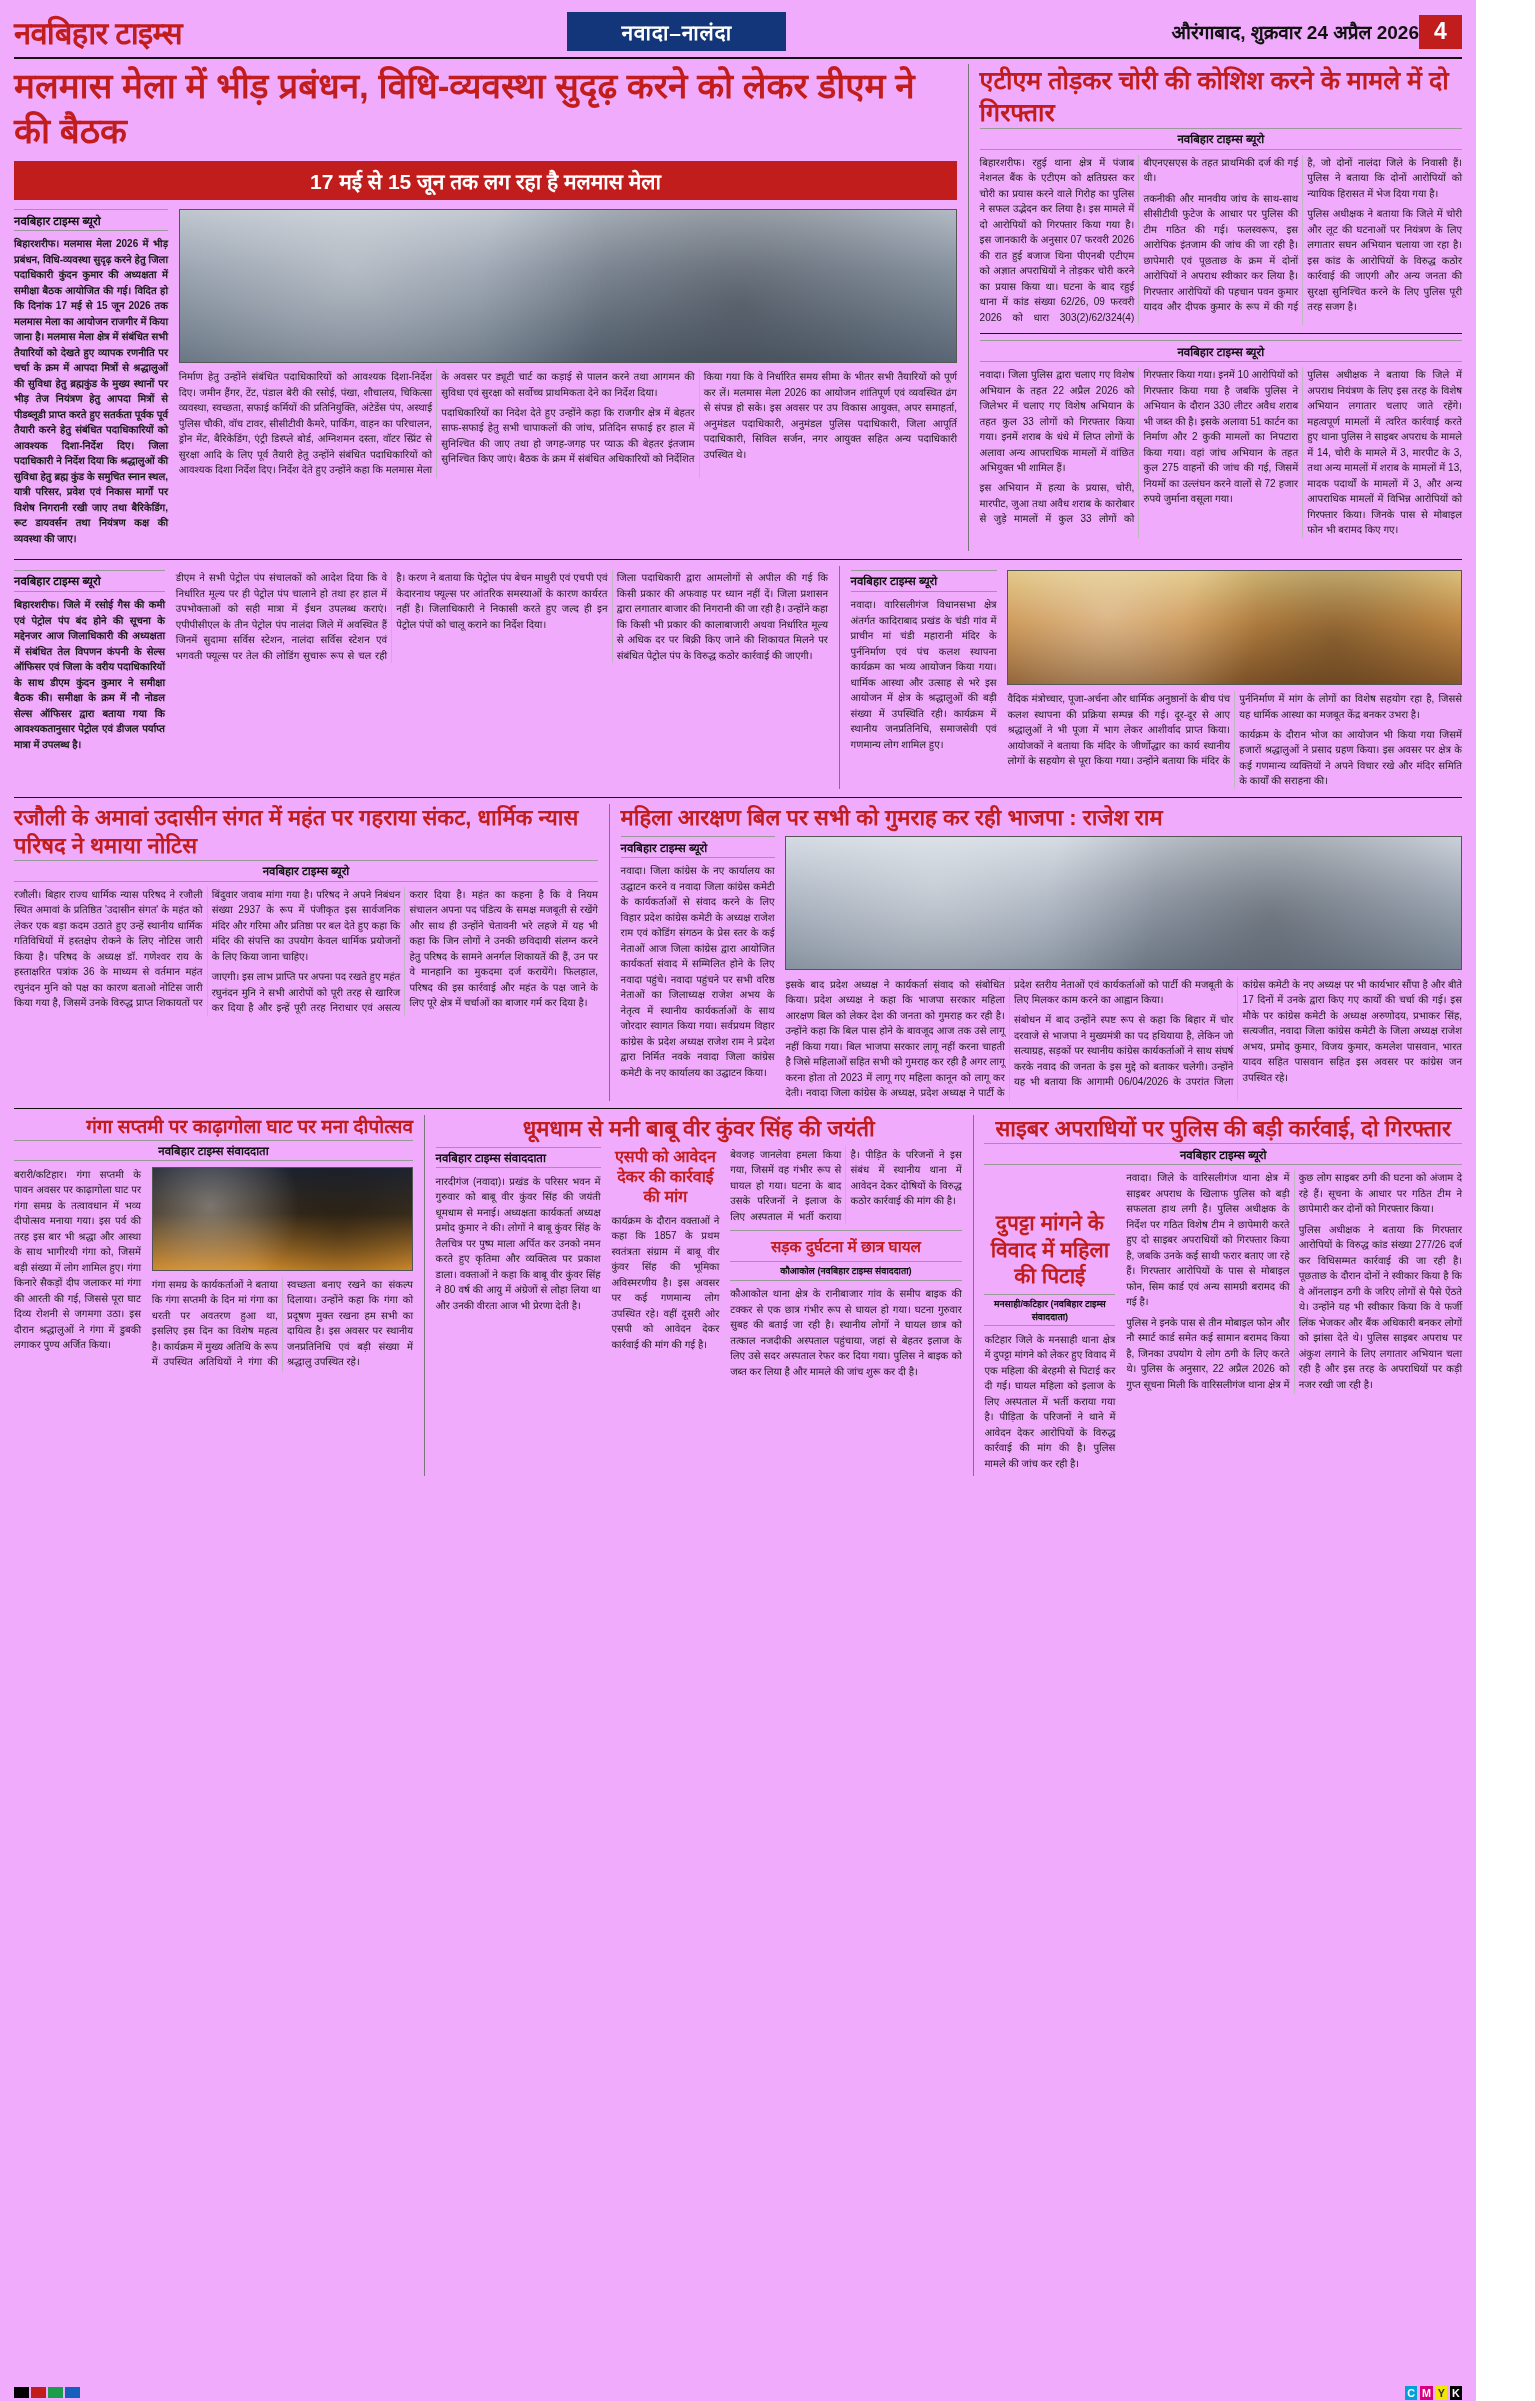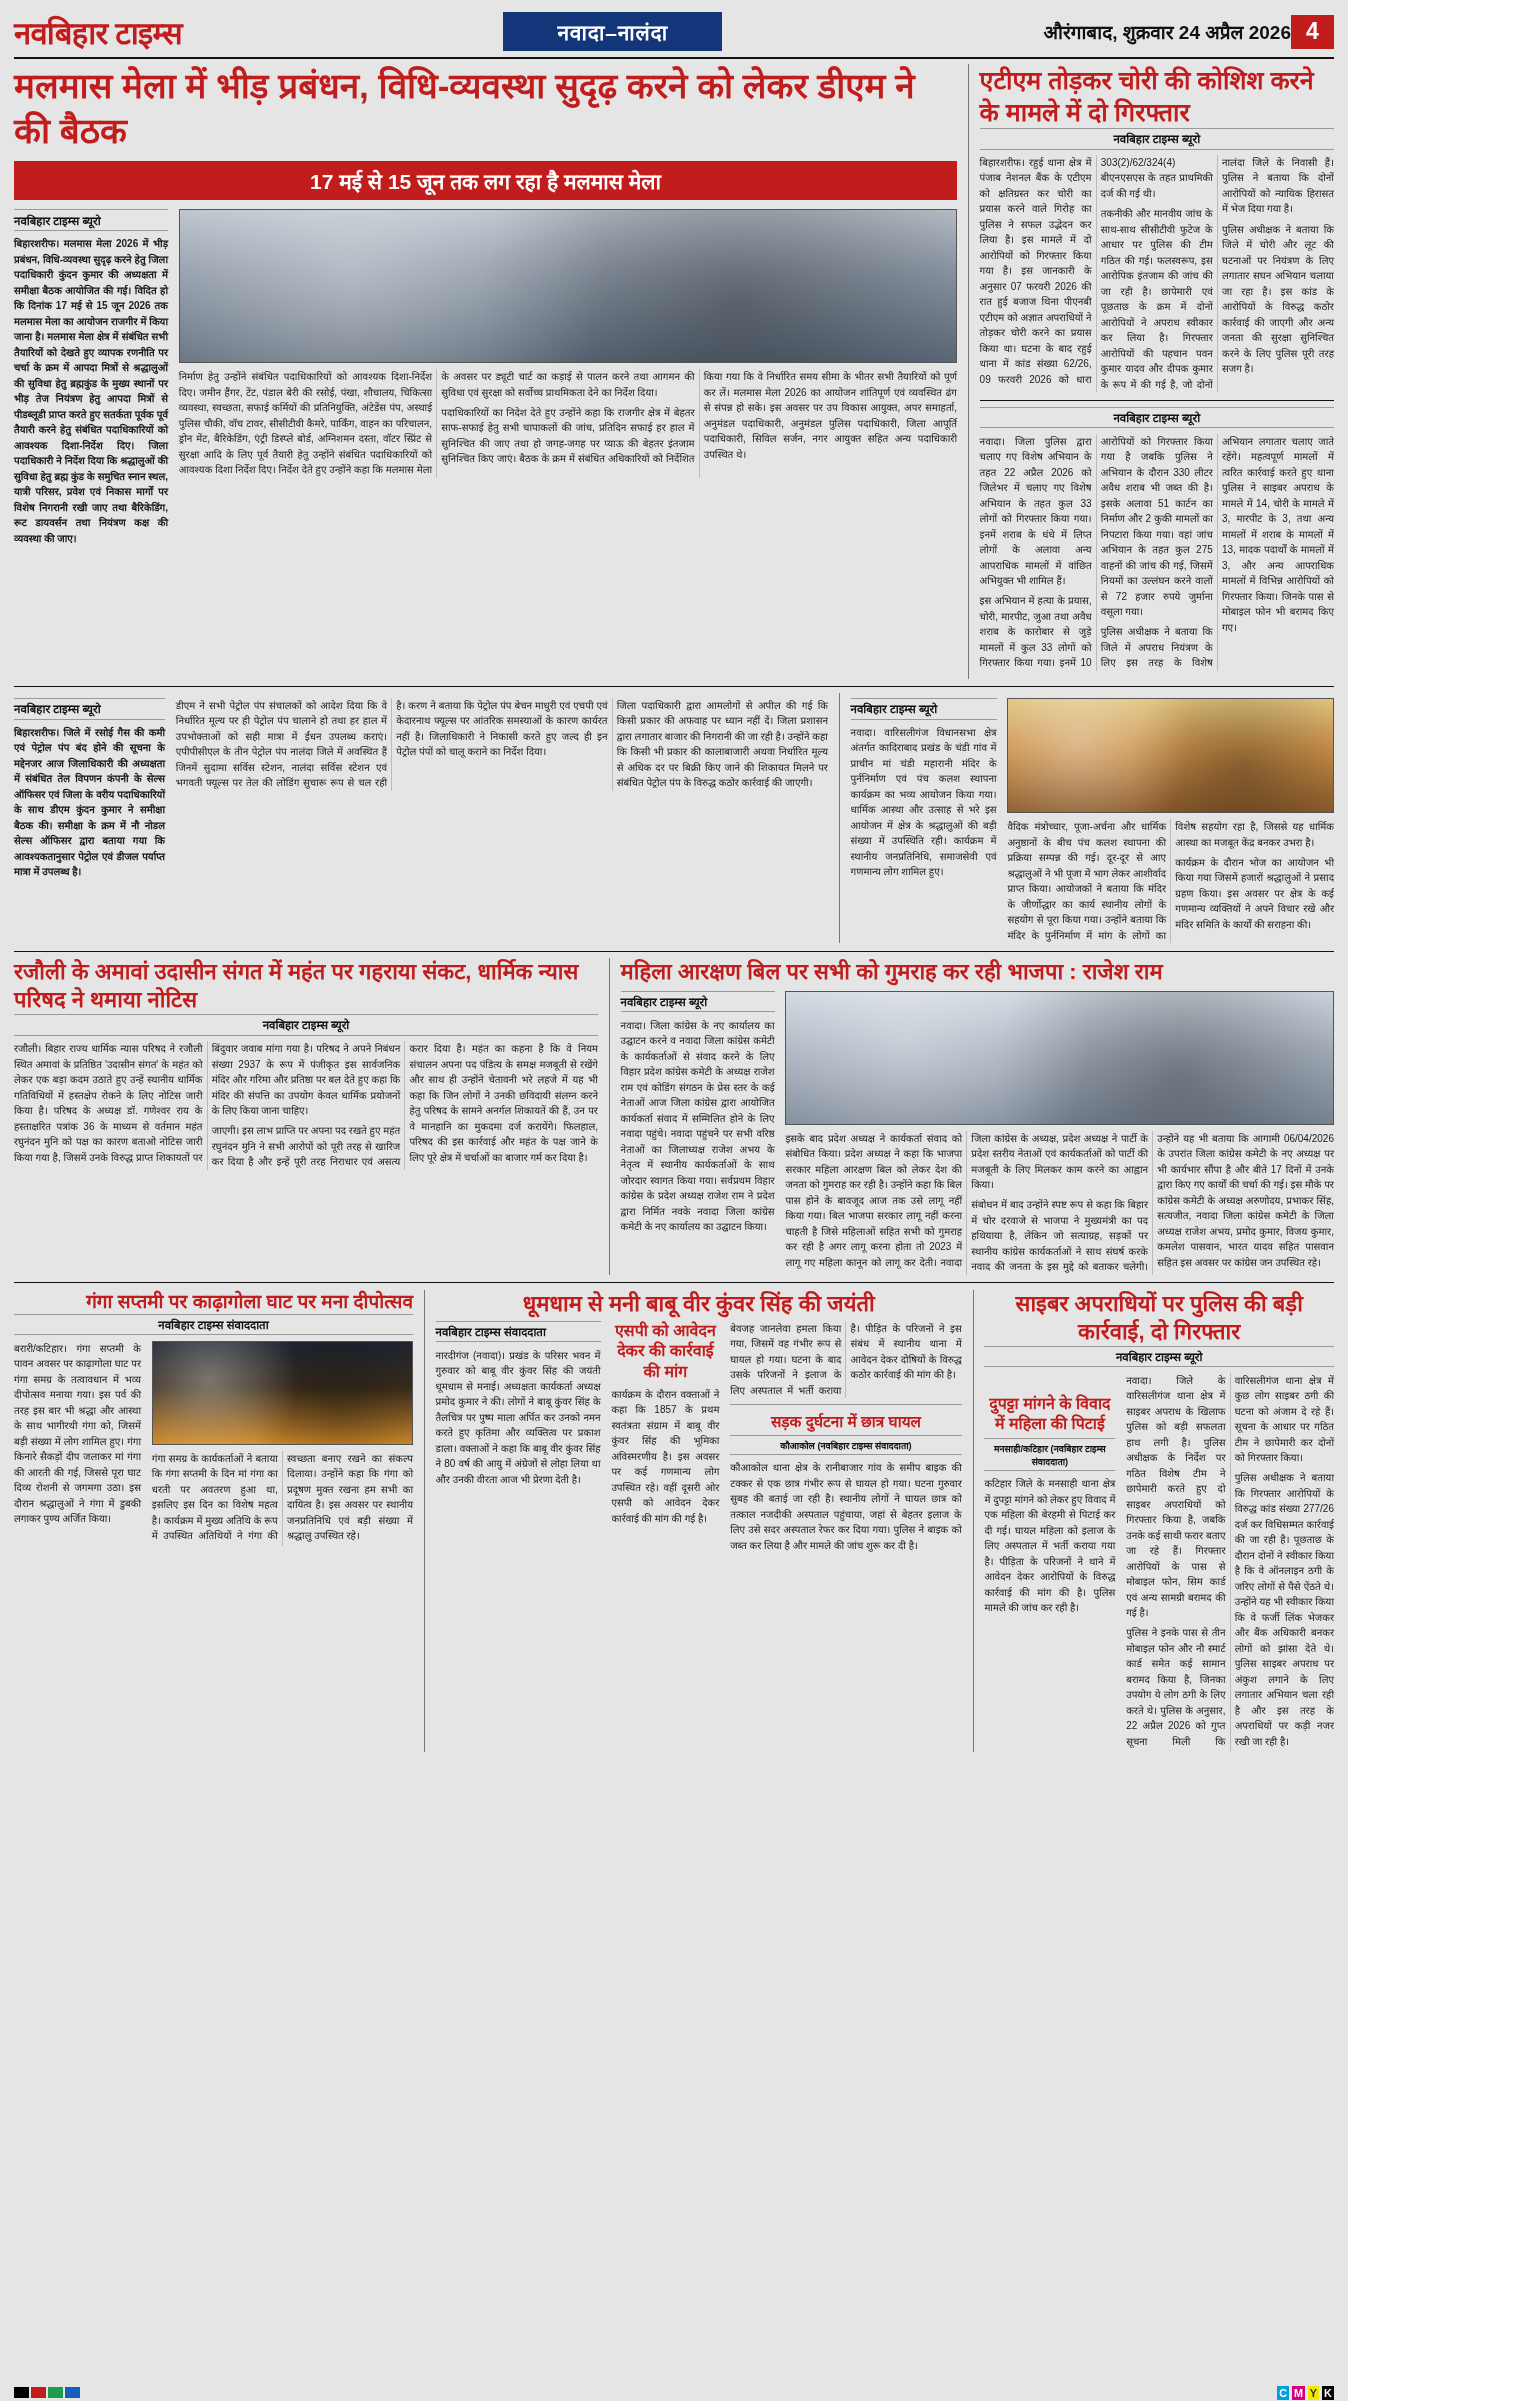--- a/index.html
+++ b/index.html
@@ -4,23 +4,23 @@
 <style>
   * { box-sizing: border-box; }
   html, body { margin:0; padding:0; }
   body {
     width:1536px;
     background:#ffffff;
     font-family:"Liberation Sans", sans-serif;
     color:#111;
   }
   .page {
-    width:1348px;
+    width:1476px;
     min-height:2401px;
-    background:#e5e5e5;
+    background:#f0abfc;
     padding:10.8px 14px 0 14px;
     position:relative;
   }
 
   
   .masthead {
     display:flex;
     align-items:stretch;
     border-bottom:2.3px solid #111;
     padding-bottom:4.6px;
@@ -352,21 +352,21 @@
           </div>
         </div>
       </div>
     </div>
 
     <div class="col vrule" style="flex:1;padding-left:10.8px;">
       <div class="headline h-md" style="text-align:center;">साइबर अपराधियों पर पुलिस की बड़ी कार्रवाई, दो गिरफ्तार</div>
       <div class="byline">नवबिहार टाइम्स ब्यूरो</div>
       <div class="cols">
         <div class="col" style="flex:0 0 131px;">
-          <div class="sub-head" style="font-size:16px;margin-top:21px;">दुपट्टा मांगने के विवाद में महिला की पिटाई</div>
+          <div class="sub-head" style="font-size:21px;margin-top:40px;">दुपट्टा मांगने के विवाद में महिला की पिटाई</div>
           <div class="byline" style="font-size:9.2px;">मनसाही/कटिहार (नवबिहार टाइम्स संवाददाता)</div>
           <div class="body-text">
             <p>कटिहार जिले के मनसाही थाना क्षेत्र में दुपट्टा मांगने को लेकर हुए विवाद में एक महिला की बेरहमी से पिटाई कर दी गई। घायल महिला को इलाज के लिए अस्पताल में भर्ती कराया गया है। पीड़िता के परिजनों ने थाने में आवेदन देकर आरोपियों के विरुद्ध कार्रवाई की मांग की है। पुलिस मामले की जांच कर रही है।</p>
           </div>
         </div>
         <div class="col" style="flex:1;">
           <div class="body-text textcols2">
             <p>नवादा। जिले के वारिसलीगंज थाना क्षेत्र में साइबर अपराध के खिलाफ पुलिस को बड़ी सफलता हाथ लगी है। पुलिस अधीक्षक के निर्देश पर गठित विशेष टीम ने छापेमारी करते हुए दो साइबर अपराधियों को गिरफ्तार किया है, जबकि उनके कई साथी फरार बताए जा रहे हैं। गिरफ्तार आरोपियों के पास से मोबाइल फोन, सिम कार्ड एवं अन्य सामग्री बरामद की गई है।</p>
             <p>पुलिस ने इनके पास से तीन मोबाइल फोन और नौ स्मार्ट कार्ड समेत कई सामान बरामद किया है, जिनका उपयोग ये लोग ठगी के लिए करते थे। पुलिस के अनुसार, 22 अप्रैल 2026 को गुप्त सूचना मिली कि वारिसलीगंज थाना क्षेत्र में कुछ लोग साइबर ठगी की घटना को अंजाम दे रहे हैं। सूचना के आधार पर गठित टीम ने छापेमारी कर दोनों को गिरफ्तार किया।</p>
             <p>पुलिस अधीक्षक ने बताया कि गिरफ्तार आरोपियों के विरुद्ध कांड संख्या 277/26 दर्ज कर विधिसम्मत कार्रवाई की जा रही है। पूछताछ के दौरान दोनों ने स्वीकार किया है कि वे ऑनलाइन ठगी के जरिए लोगों से पैसे ऐंठते थे। उन्होंने यह भी स्वीकार किया कि वे फर्जी लिंक भेजकर और बैंक अधिकारी बनकर लोगों को झांसा देते थे। पुलिस साइबर अपराध पर अंकुश लगाने के लिए लगातार अभियान चला रही है और इस तरह के अपराधियों पर कड़ी नजर रखी जा रही है।</p>

